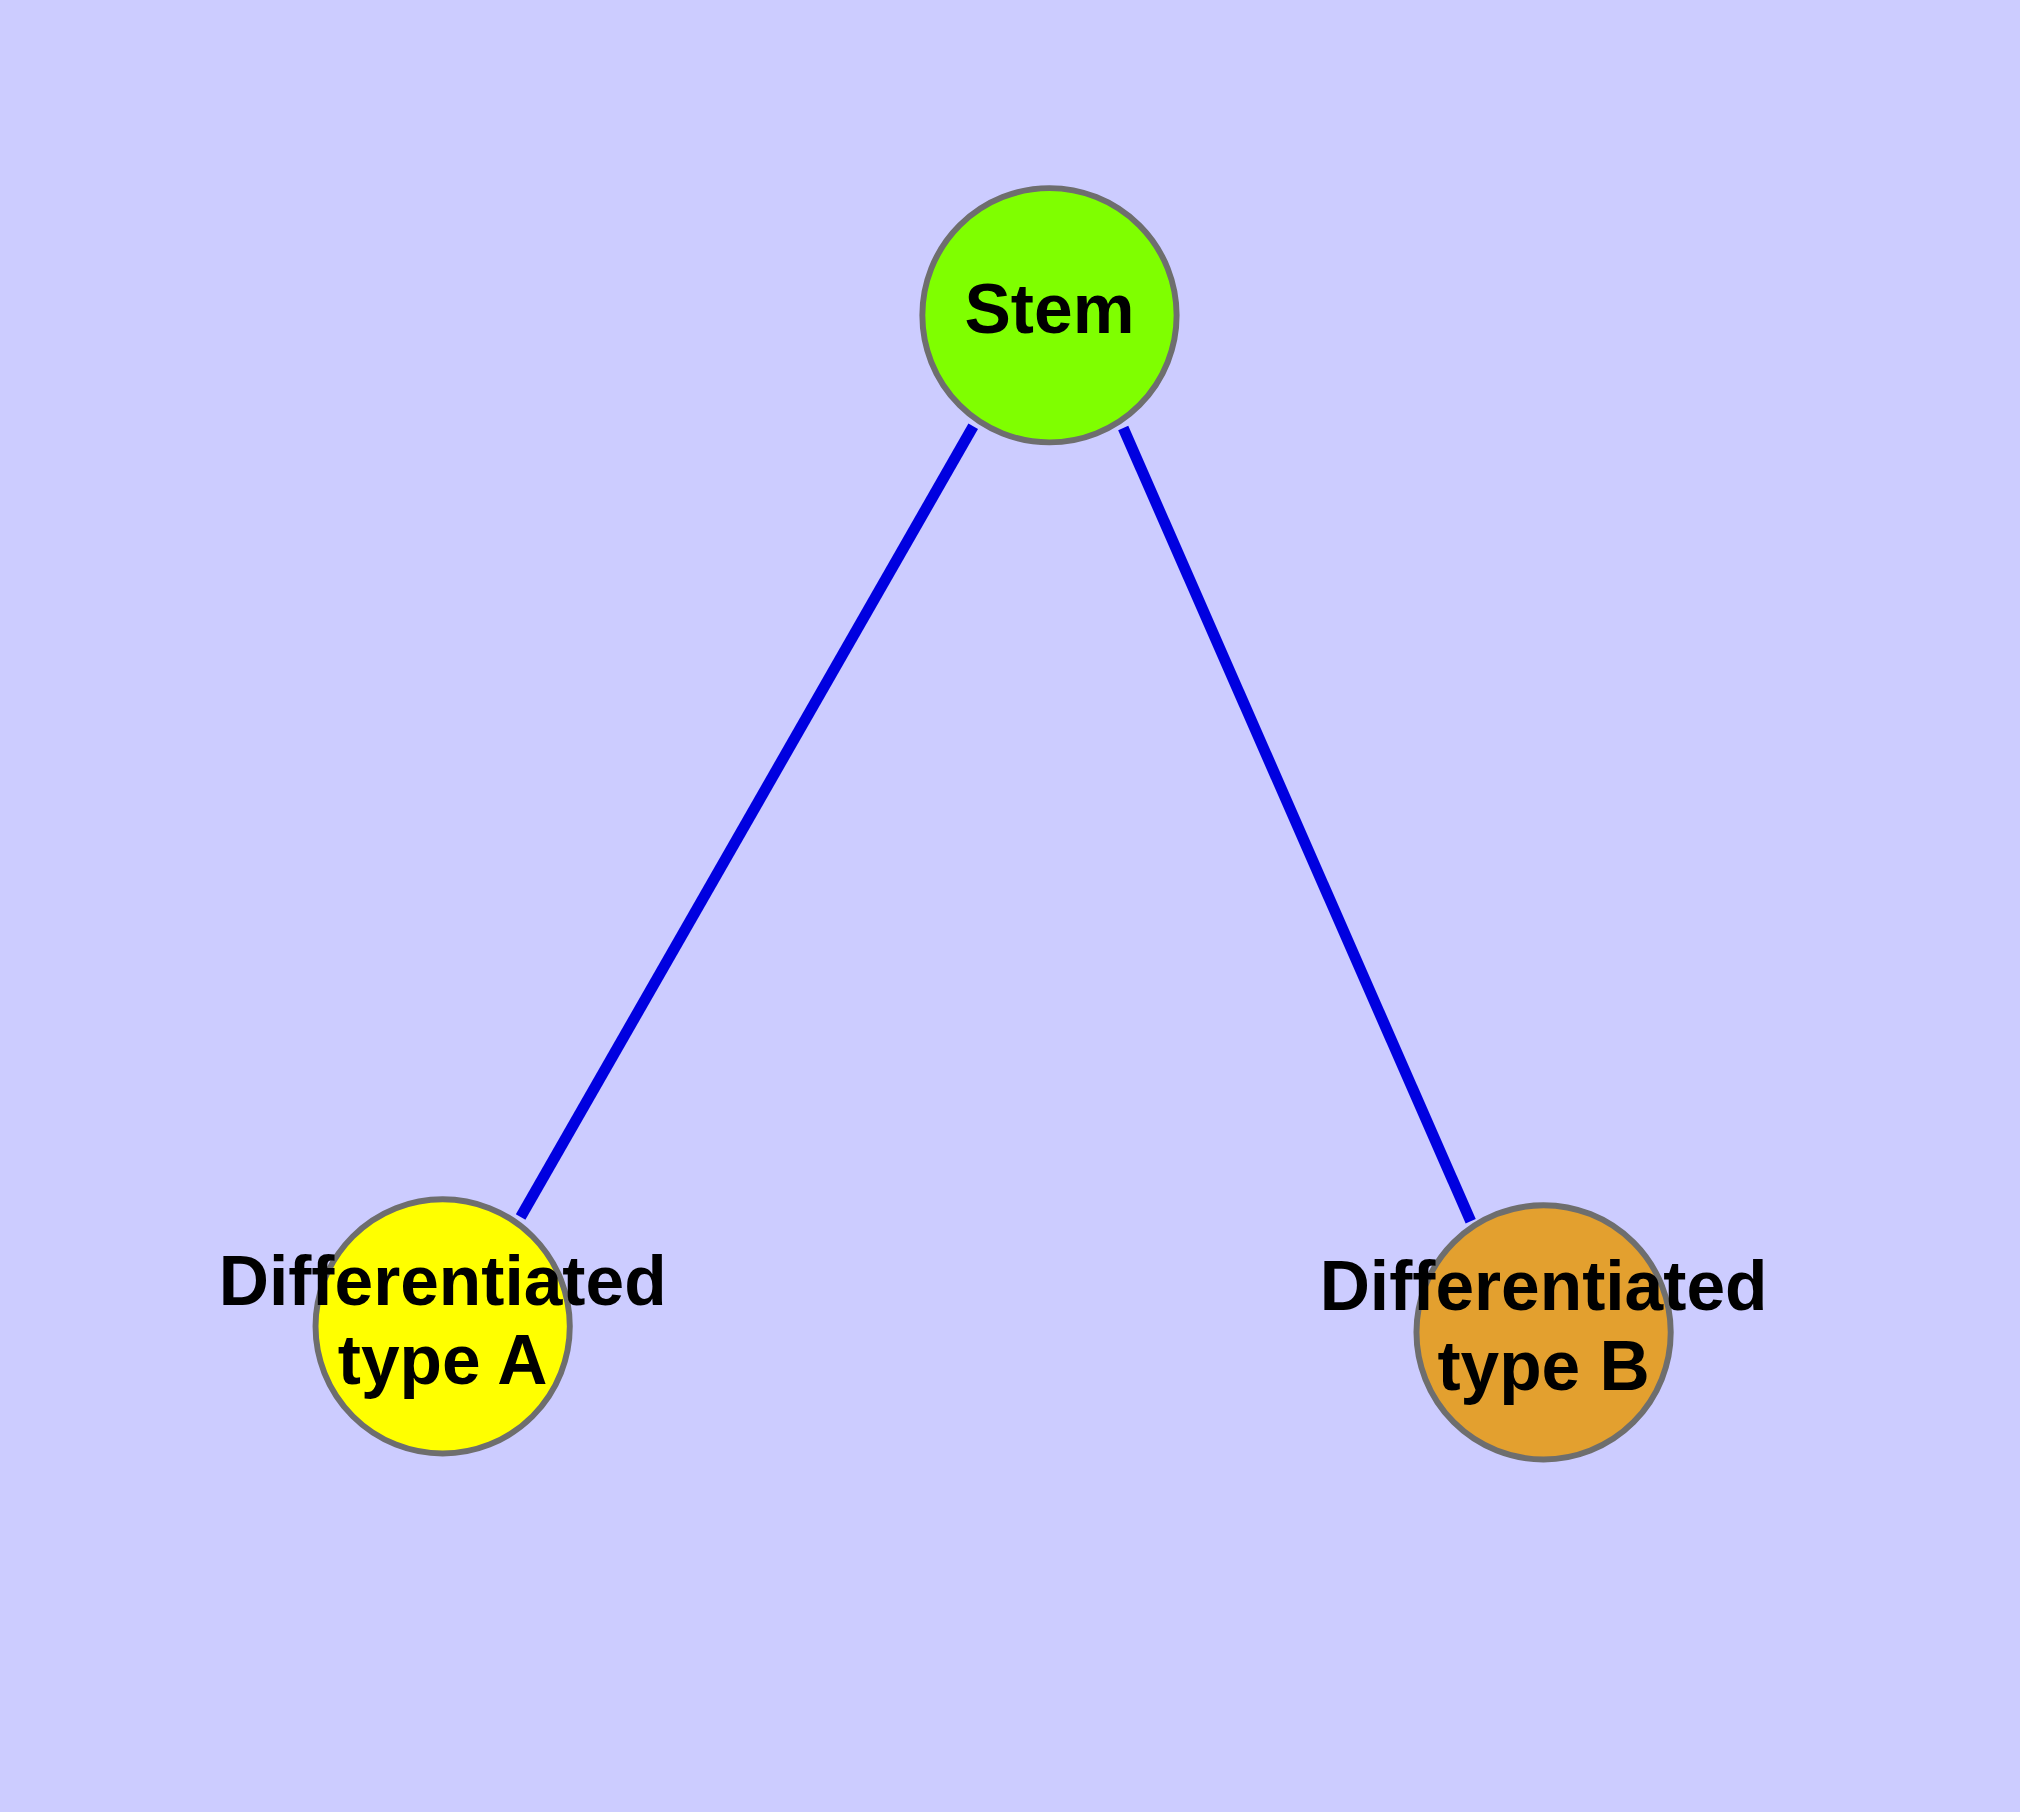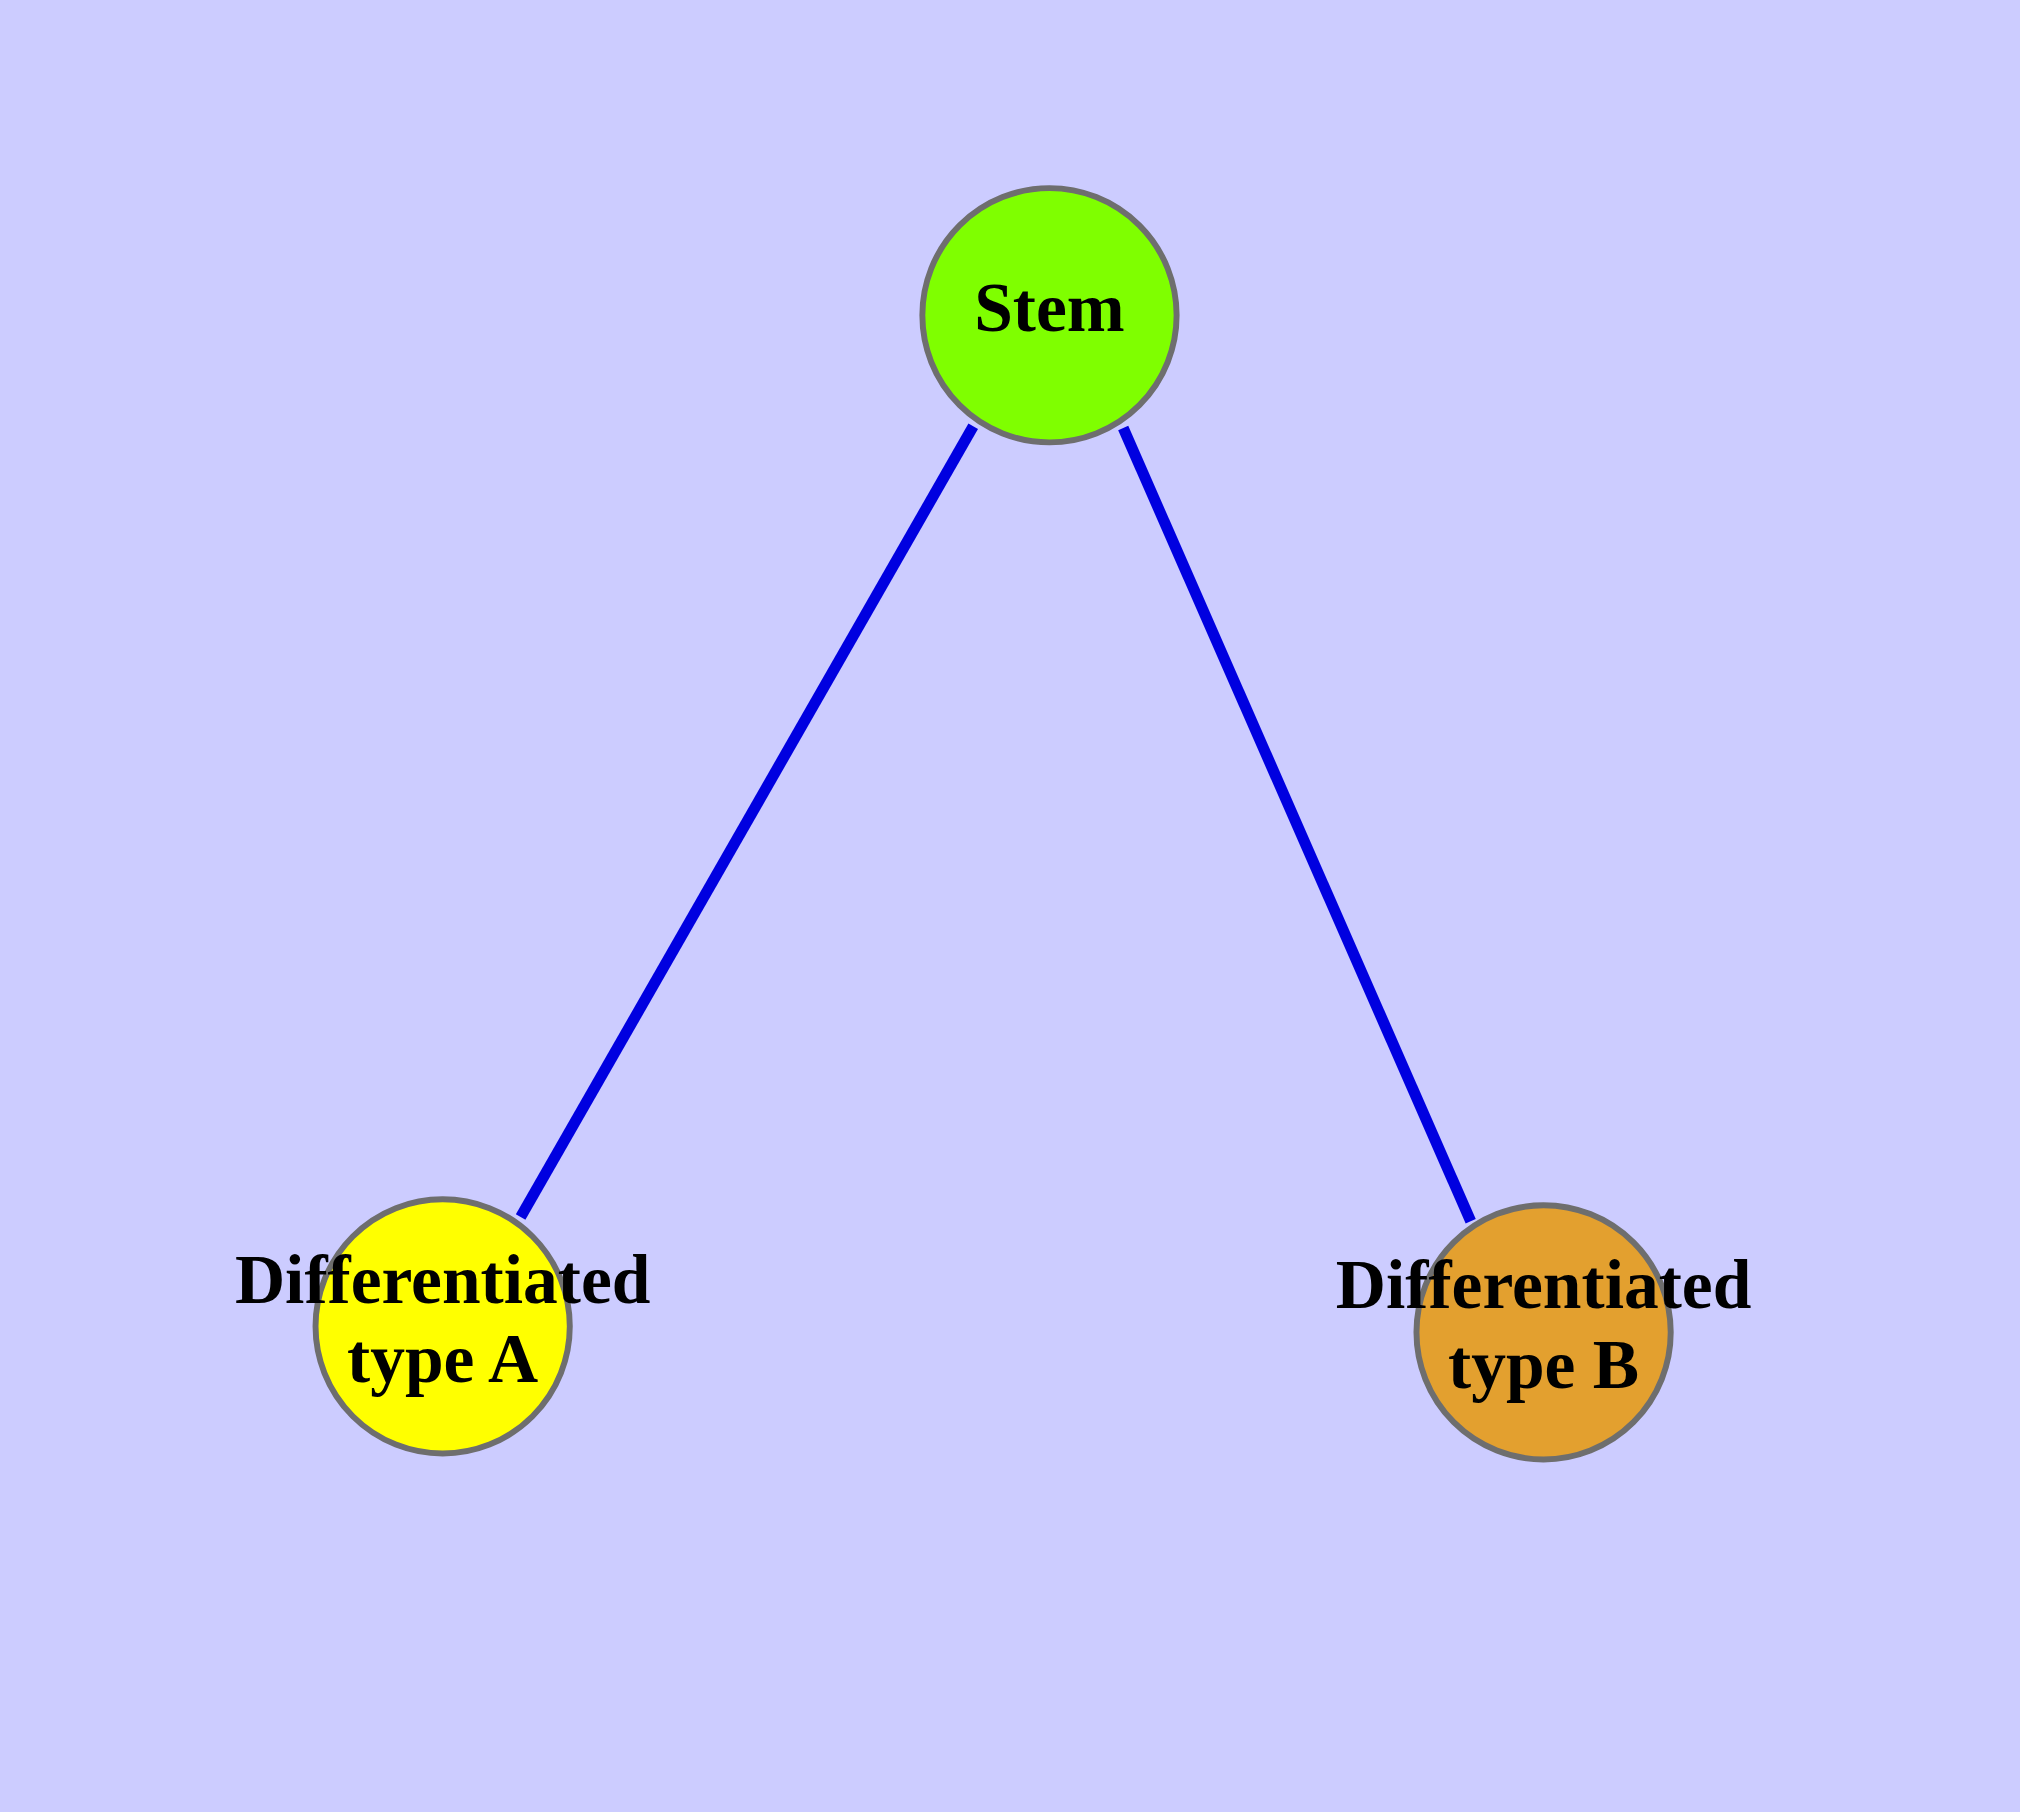--- a/index.html
+++ b/index.html
@@ -6,21 +6,21 @@
   html, body {
     margin: 0;
     padding: 0;
     background: #ffffff;
   }
   #canvas {
     position: relative;
     width: 2021px;
     height: 1812px;
     overflow: hidden;
-    font-family: Liberation Serif, serif;
+    font-family: Liberation Sans, sans-serif;
   }
   #graph-svg {
     position: absolute;
     top: 0;
     left: 0;
     width: 2021px;
     height: 1812px;
     display: block;
   }
   .node-label {

